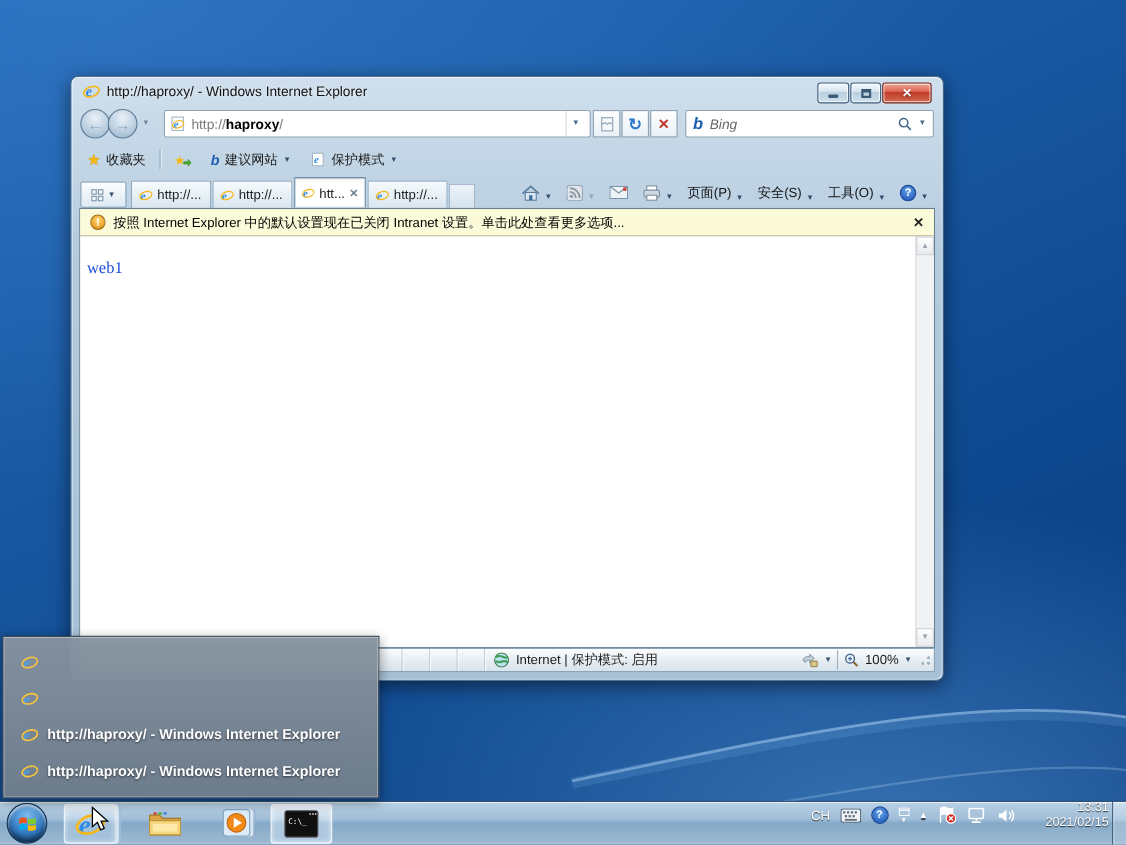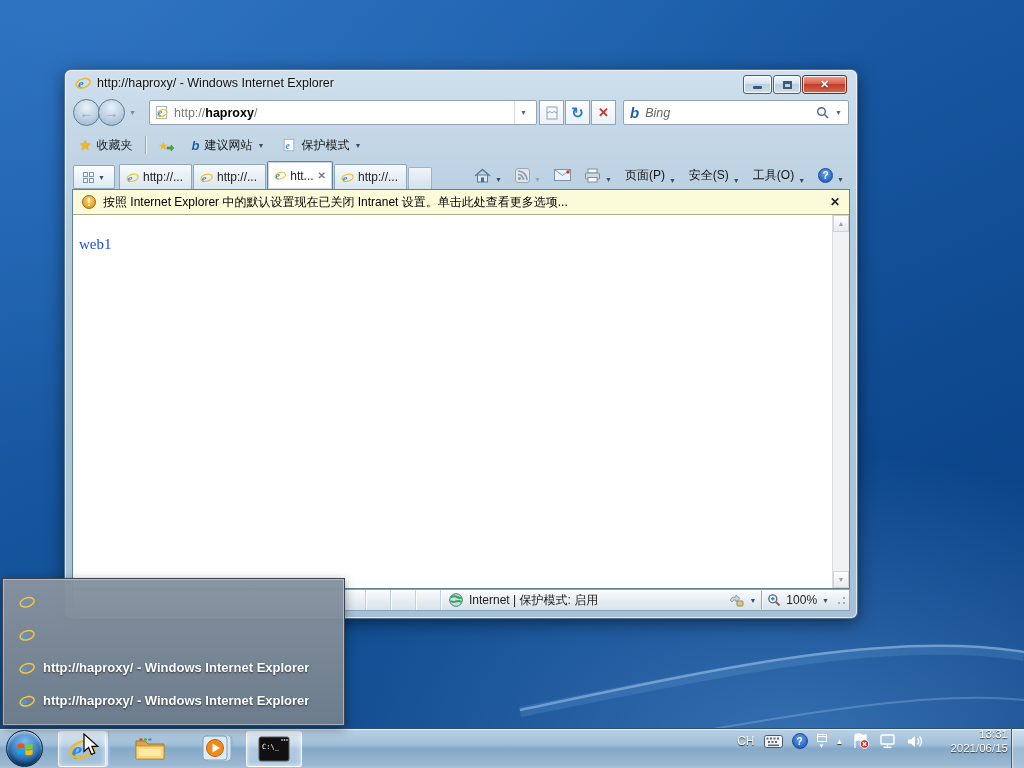--- a/index.html
+++ b/index.html
@@ -488,21 +488,21 @@
         <rect x="2" y="1" width="13" height="9" rx="1" fill="none" stroke="#fff" stroke-width="1.4"></rect>
         <line x1="8.5" y1="10" x2="8.5" y2="12.5" stroke="#fff" stroke-width="1.4"></line>
         <line x1="4.5" y1="13.3" x2="12.5" y2="13.3" stroke="#fff" stroke-width="1.6"></line>
       </svg>
       <svg width="18" height="15" viewBox="0 0 18 15">
         <path d="M2 5.5 h3 l4 -3.5 v11 l-4 -3.5 h-3 z" fill="#fff"></path>
         <path d="M11.5 4.5 a4.5 4.5 0 0 1 0 6 M13.5 2.5 a7.5 7.5 0 0 1 0 10" fill="none" stroke="#fff" stroke-width="1.3"></path>
       </svg>
       <div class="clock">
         <div>13:31</div>
-        <div>2021/06/15</div>
+        <div>2021/02/15</div>
       </div>
     </div>
     <div class="showdesk"></div>
   </div>
 
   <svg class="cursor" width="22" height="24" viewBox="0 0 22 24">
     <path d="M4 1 L4 18.5 L8.6 14.6 L11.4 21.4 L14.7 20 L11.9 13.4 L17.8 13.4 Z" fill="#fff" stroke="#000" stroke-width="1.2"></path>
   </svg>
 </div>
 

